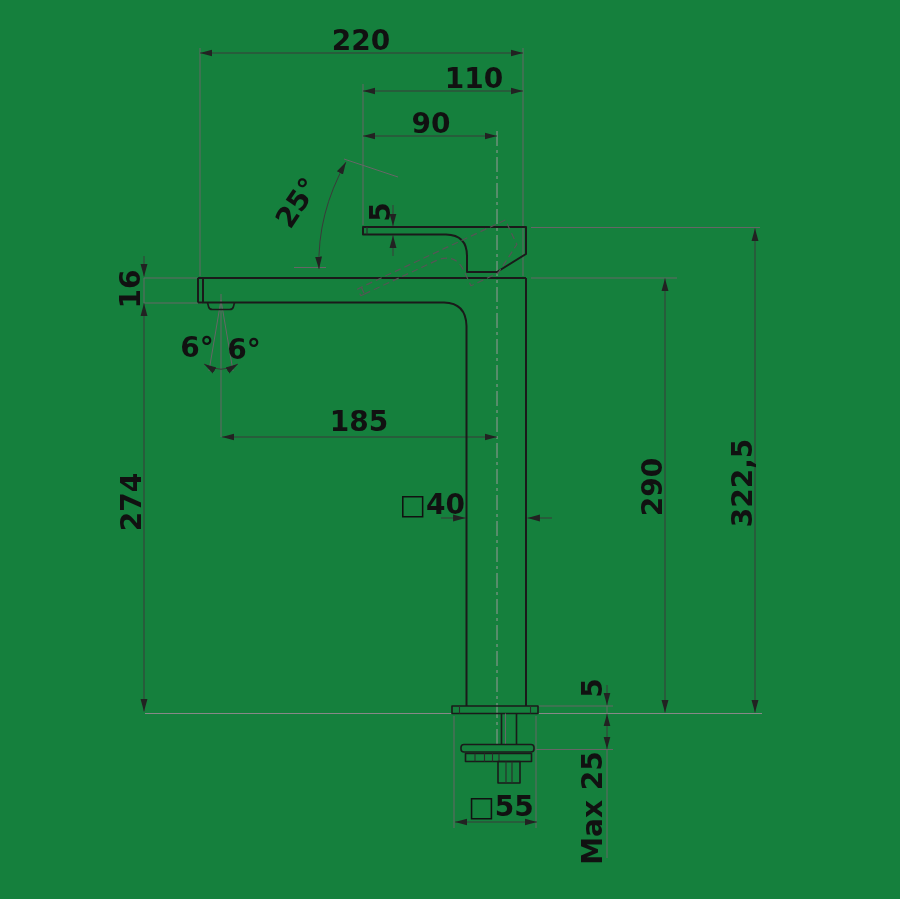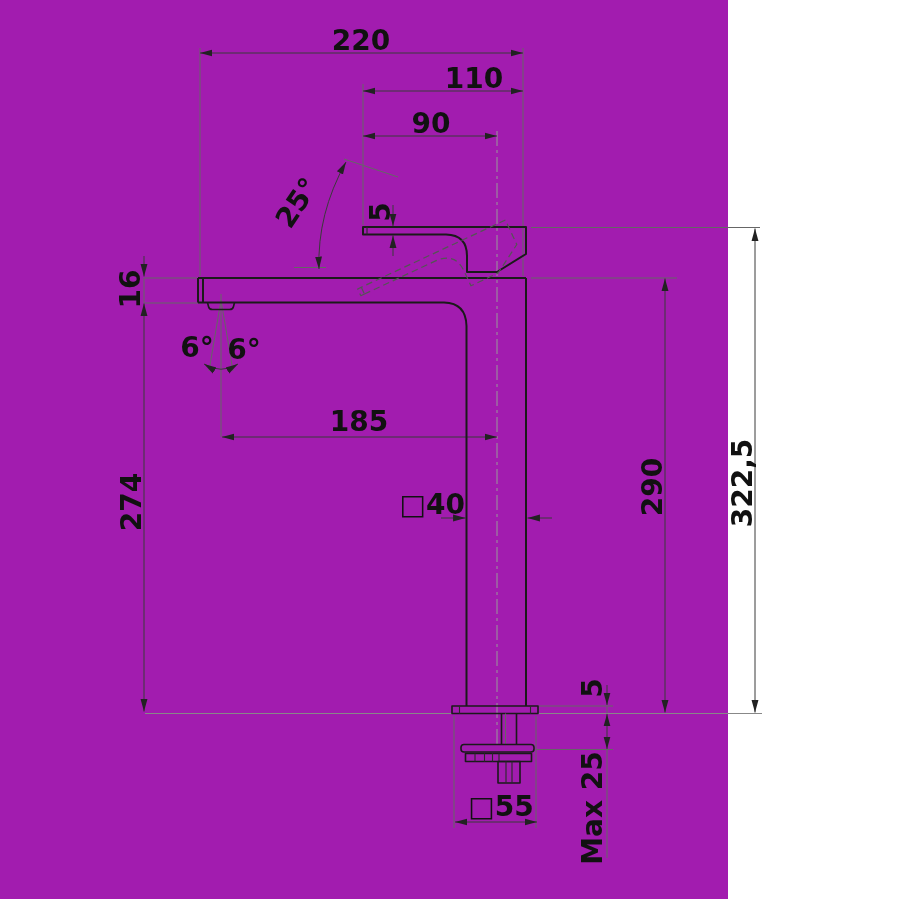--- a/index.html
+++ b/index.html
@@ -1,17 +1,17 @@
 <!DOCTYPE html>
 <html><head>
 <meta charset="utf-8">
 <style>
   html,body{margin:0;padding:0;background:#fff;}
   body{width:900px;height:899px;overflow:hidden;font-family:"DejaVu Sans",sans-serif;}
-  .drawing-wrap{width:728px;height:899px;background:#a21caf;}
+  .drawing-wrap{width:900px;height:899px;background:#15803d;}
   svg{display:block;}
   .outline{stroke:#1a1a1a;stroke-width:2;fill:none;stroke-linejoin:round;stroke-linecap:butt;}
   .outline-med{stroke:#1a1a1a;stroke-width:1.6;fill:none;stroke-linejoin:round;}
   .outline-thin{stroke:#2a2a2a;stroke-width:1.1;fill:none;}
   .thin{stroke:#666;stroke-width:1;fill:none;}
   .dim{stroke:#3a3a3a;stroke-width:1;fill:none;}
   .deck{stroke:#888;stroke-width:1.1;fill:none;}
   .cline{stroke:#999;stroke-width:1;fill:none;stroke-dasharray:15 4 3 4;}
   .dashed{stroke:#555;stroke-width:1.2;fill:none;stroke-dasharray:6.5 4;stroke-linejoin:round;}
   .dimtext{font-family:"DejaVu Sans",sans-serif;font-weight:bold;font-size:28px;fill:#111;}

